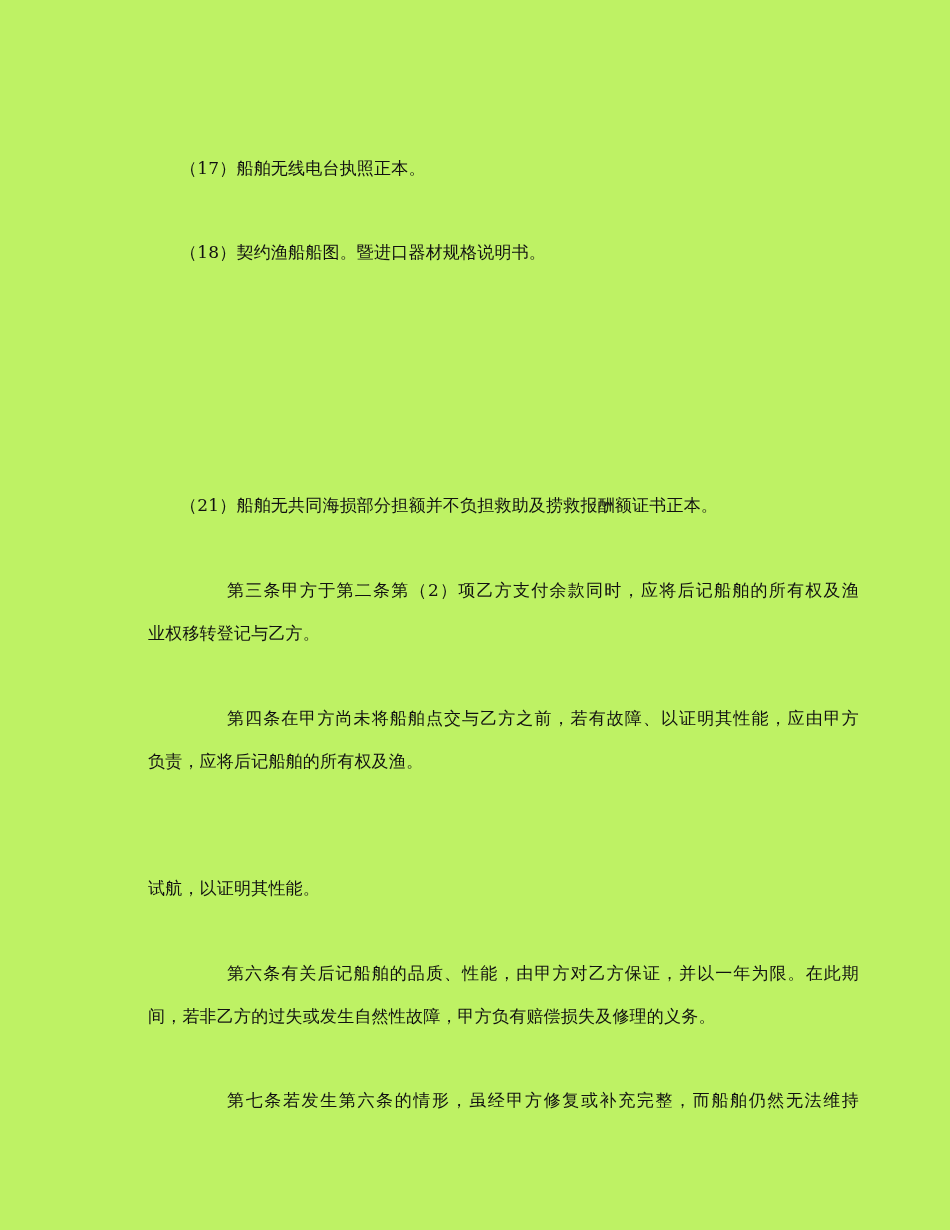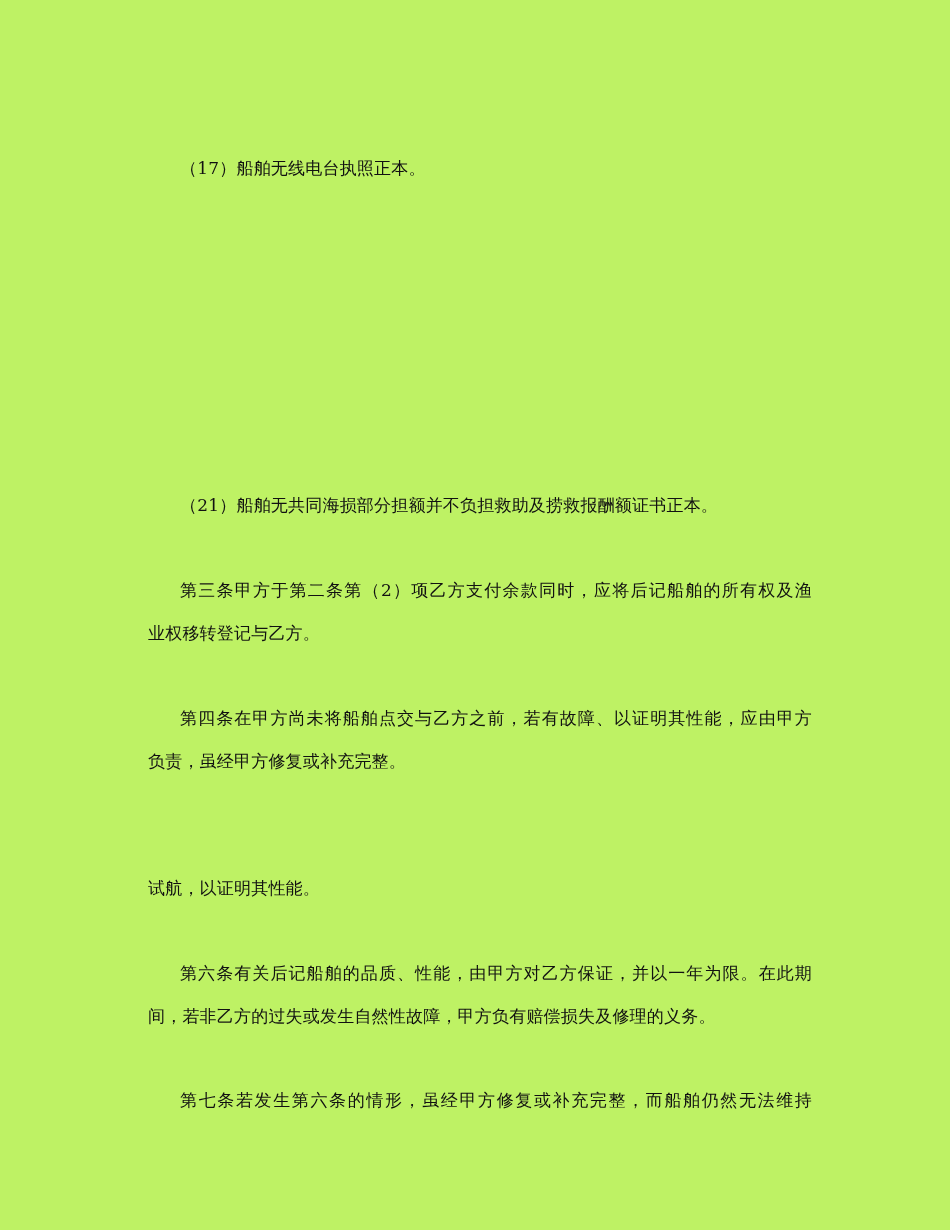--- a/index.html
+++ b/index.html
@@ -2,35 +2,36 @@
 <html><head>
   <meta charset="utf-8">
   <style>
     html, body { margin: 0; padding: 0; background: #ffffff; }
     body { width: 950px; height: 1230px; position: relative; overflow: hidden;
       font-family: "DejaVu Serif", "Liberation Serif", serif; color: #111111; }
     .page { position: absolute; left: 0; top: 0; width: 950px; height: 1230px; background: #bef264; }
     .line { position: absolute; font-size: 17px; line-height: 22px; white-space: nowrap; letter-spacing: 0.2px; }
     .indent { left: 180px; }
     .flush { left: 148px; }
-    .justify { width: 632px; text-align: justify; text-align-last: justify; white-space: normal; }
+    .justify { width: 632px; text-align: justify; text-align-last: justify; white-space: normal; margin-left: 47px; }
   </style>
 </head>
 <body>
 
 <div class="page">
 
   <div class="line indent" style="top:157px">（17）船舶无线电台执照正本。</div>
+  <div class="line indent" style="top:241px">（18）契约渔船船图。暨进口器材规格说明书。</div>
   <div class="line indent" style="top:494px">（21）船舶无共同海损部分担额并不负担救助及捞救报酬额证书正本。</div>
 
   <div class="line indent justify" style="top:579px">第三条甲方于第二条第（2）项乙方支付余款同时，应将后记船舶的所有权及渔</div>
   <div class="line flush" style="top:622px">业权移转登记与乙方。</div>
 
   <div class="line indent justify" style="top:707px">第四条在甲方尚未将船舶点交与乙方之前，若有故障、以证明其性能，应由甲方</div>
-  <div class="line flush" style="top:750px">负责，虽经甲方修复或补充完整。</div>
+  <div class="line flush" style="top:750px">负责，应将后记船舶的所有权及渔。</div>
 
   <div class="line flush" style="top:877px">试航，以证明其性能。</div>
 
   <div class="line indent justify" style="top:962px">第六条有关后记船舶的品质、性能，由甲方对乙方保证，并以一年为限。在此期</div>
   <div class="line flush" style="top:1005px">间，若非乙方的过失或发生自然性故障，甲方负有赔偿损失及修理的义务。</div>
 
   <div class="line indent justify" style="top:1089px">第七条若发生第六条的情形，虽经甲方修复或补充完整，而船舶仍然无法维持</div>
 
 </div>
 

